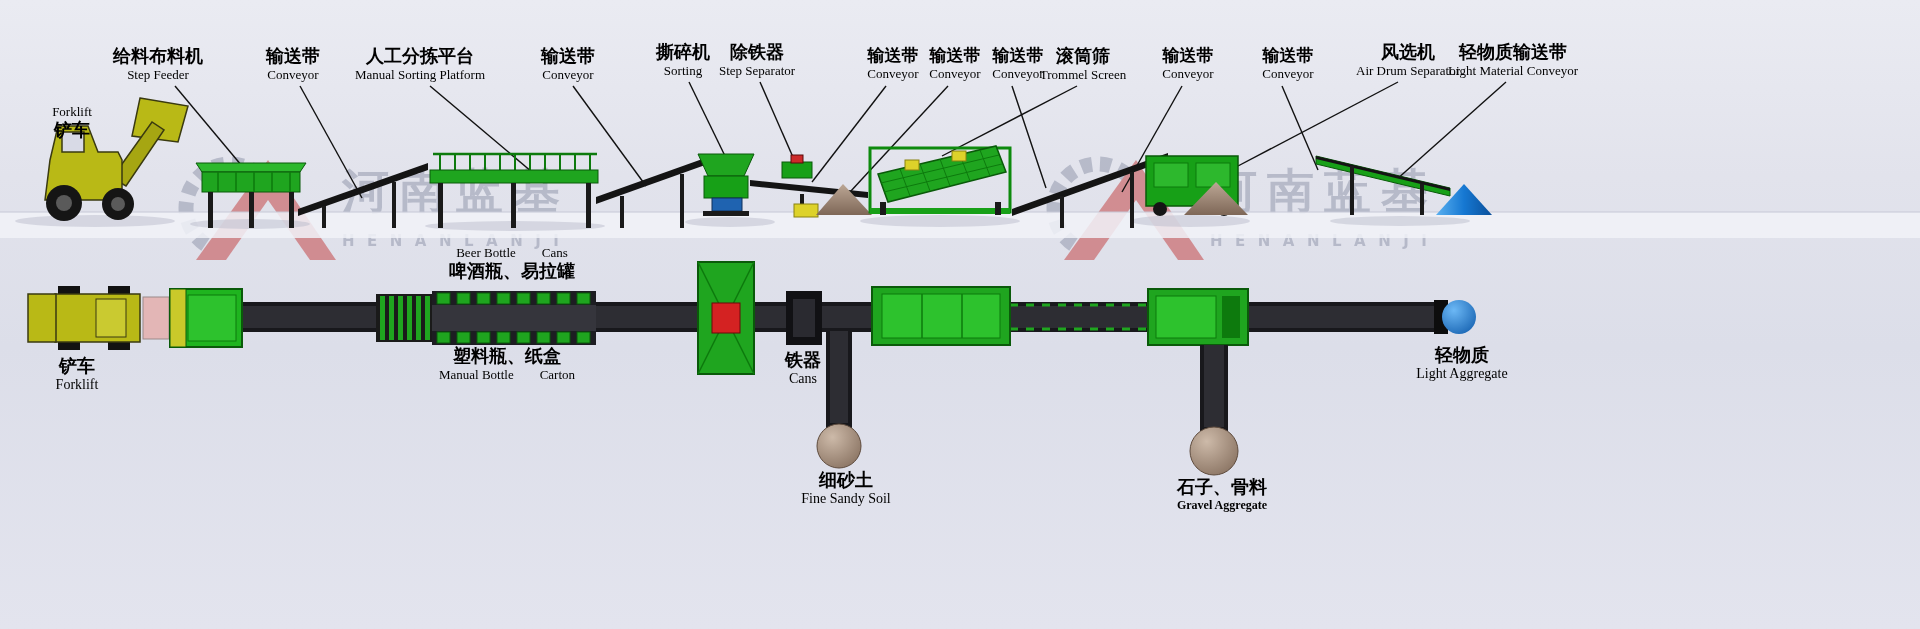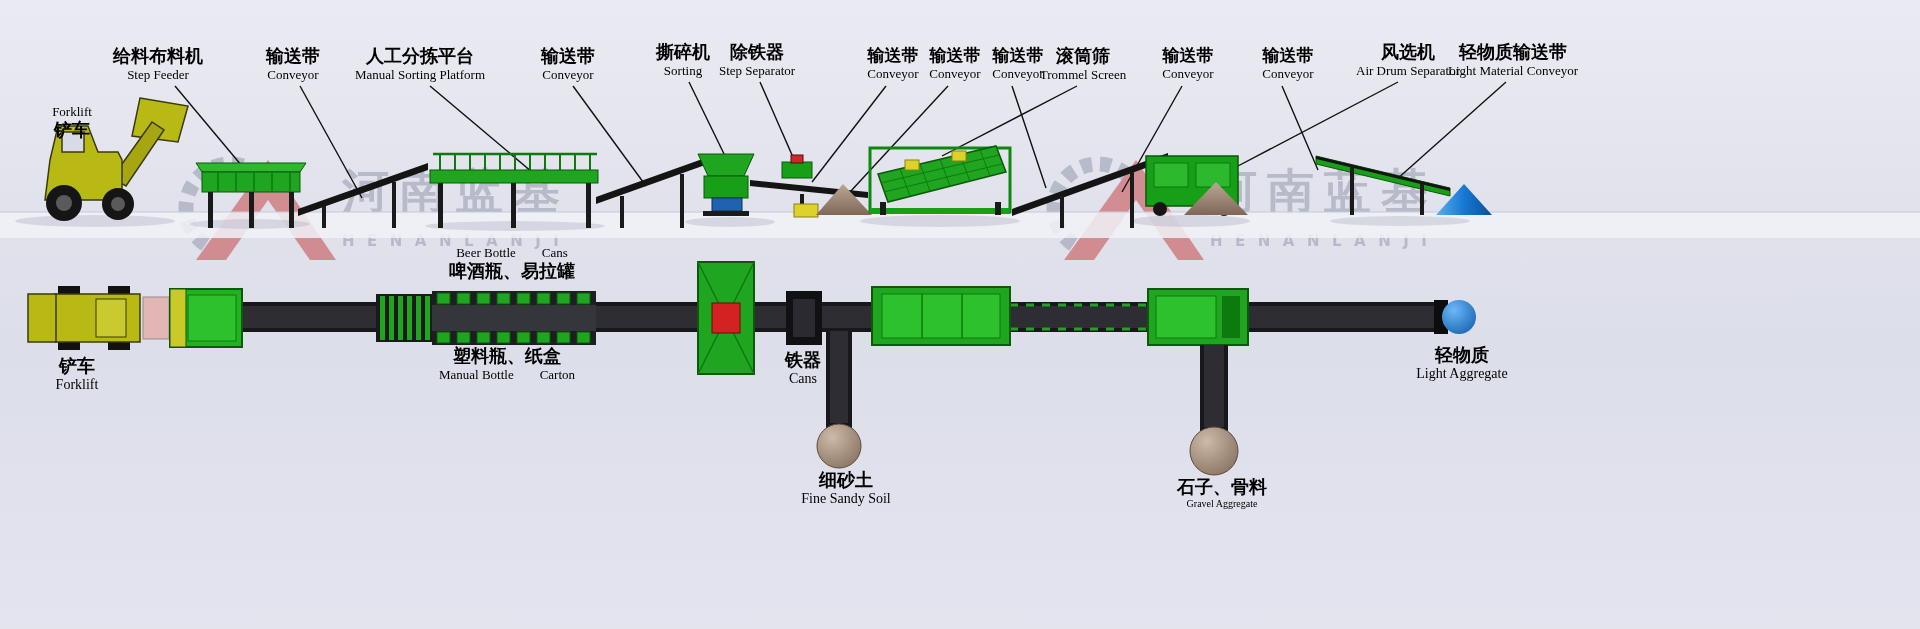--- a/index.html
+++ b/index.html
@@ -426,21 +426,21 @@
     <div class="en" style="font-size:14px;">Cans</div>
   </div>
 
   <div class="label" style="left:846px; top:470px;">
     <div class="cn">细砂土</div>
     <div class="en" style="font-size:14px;">Fine Sandy Soil</div>
   </div>
 
   <div class="label" style="left:1222px; top:477px;">
     <div class="cn">石子、骨料</div>
-    <div class="en" style="font-size:10px;">Gravel Aggregate</div>
+    <div class="en" style="font-size:12px;font-weight:bold;">Gravel Aggregate</div>
   </div>
 
   <div class="label" style="left:1462px; top:345px;">
     <div class="cn">轻物质</div>
     <div class="en" style="font-size:14px;">Light Aggregate</div>
   </div>
 
 </div>
 
 </body></html>

